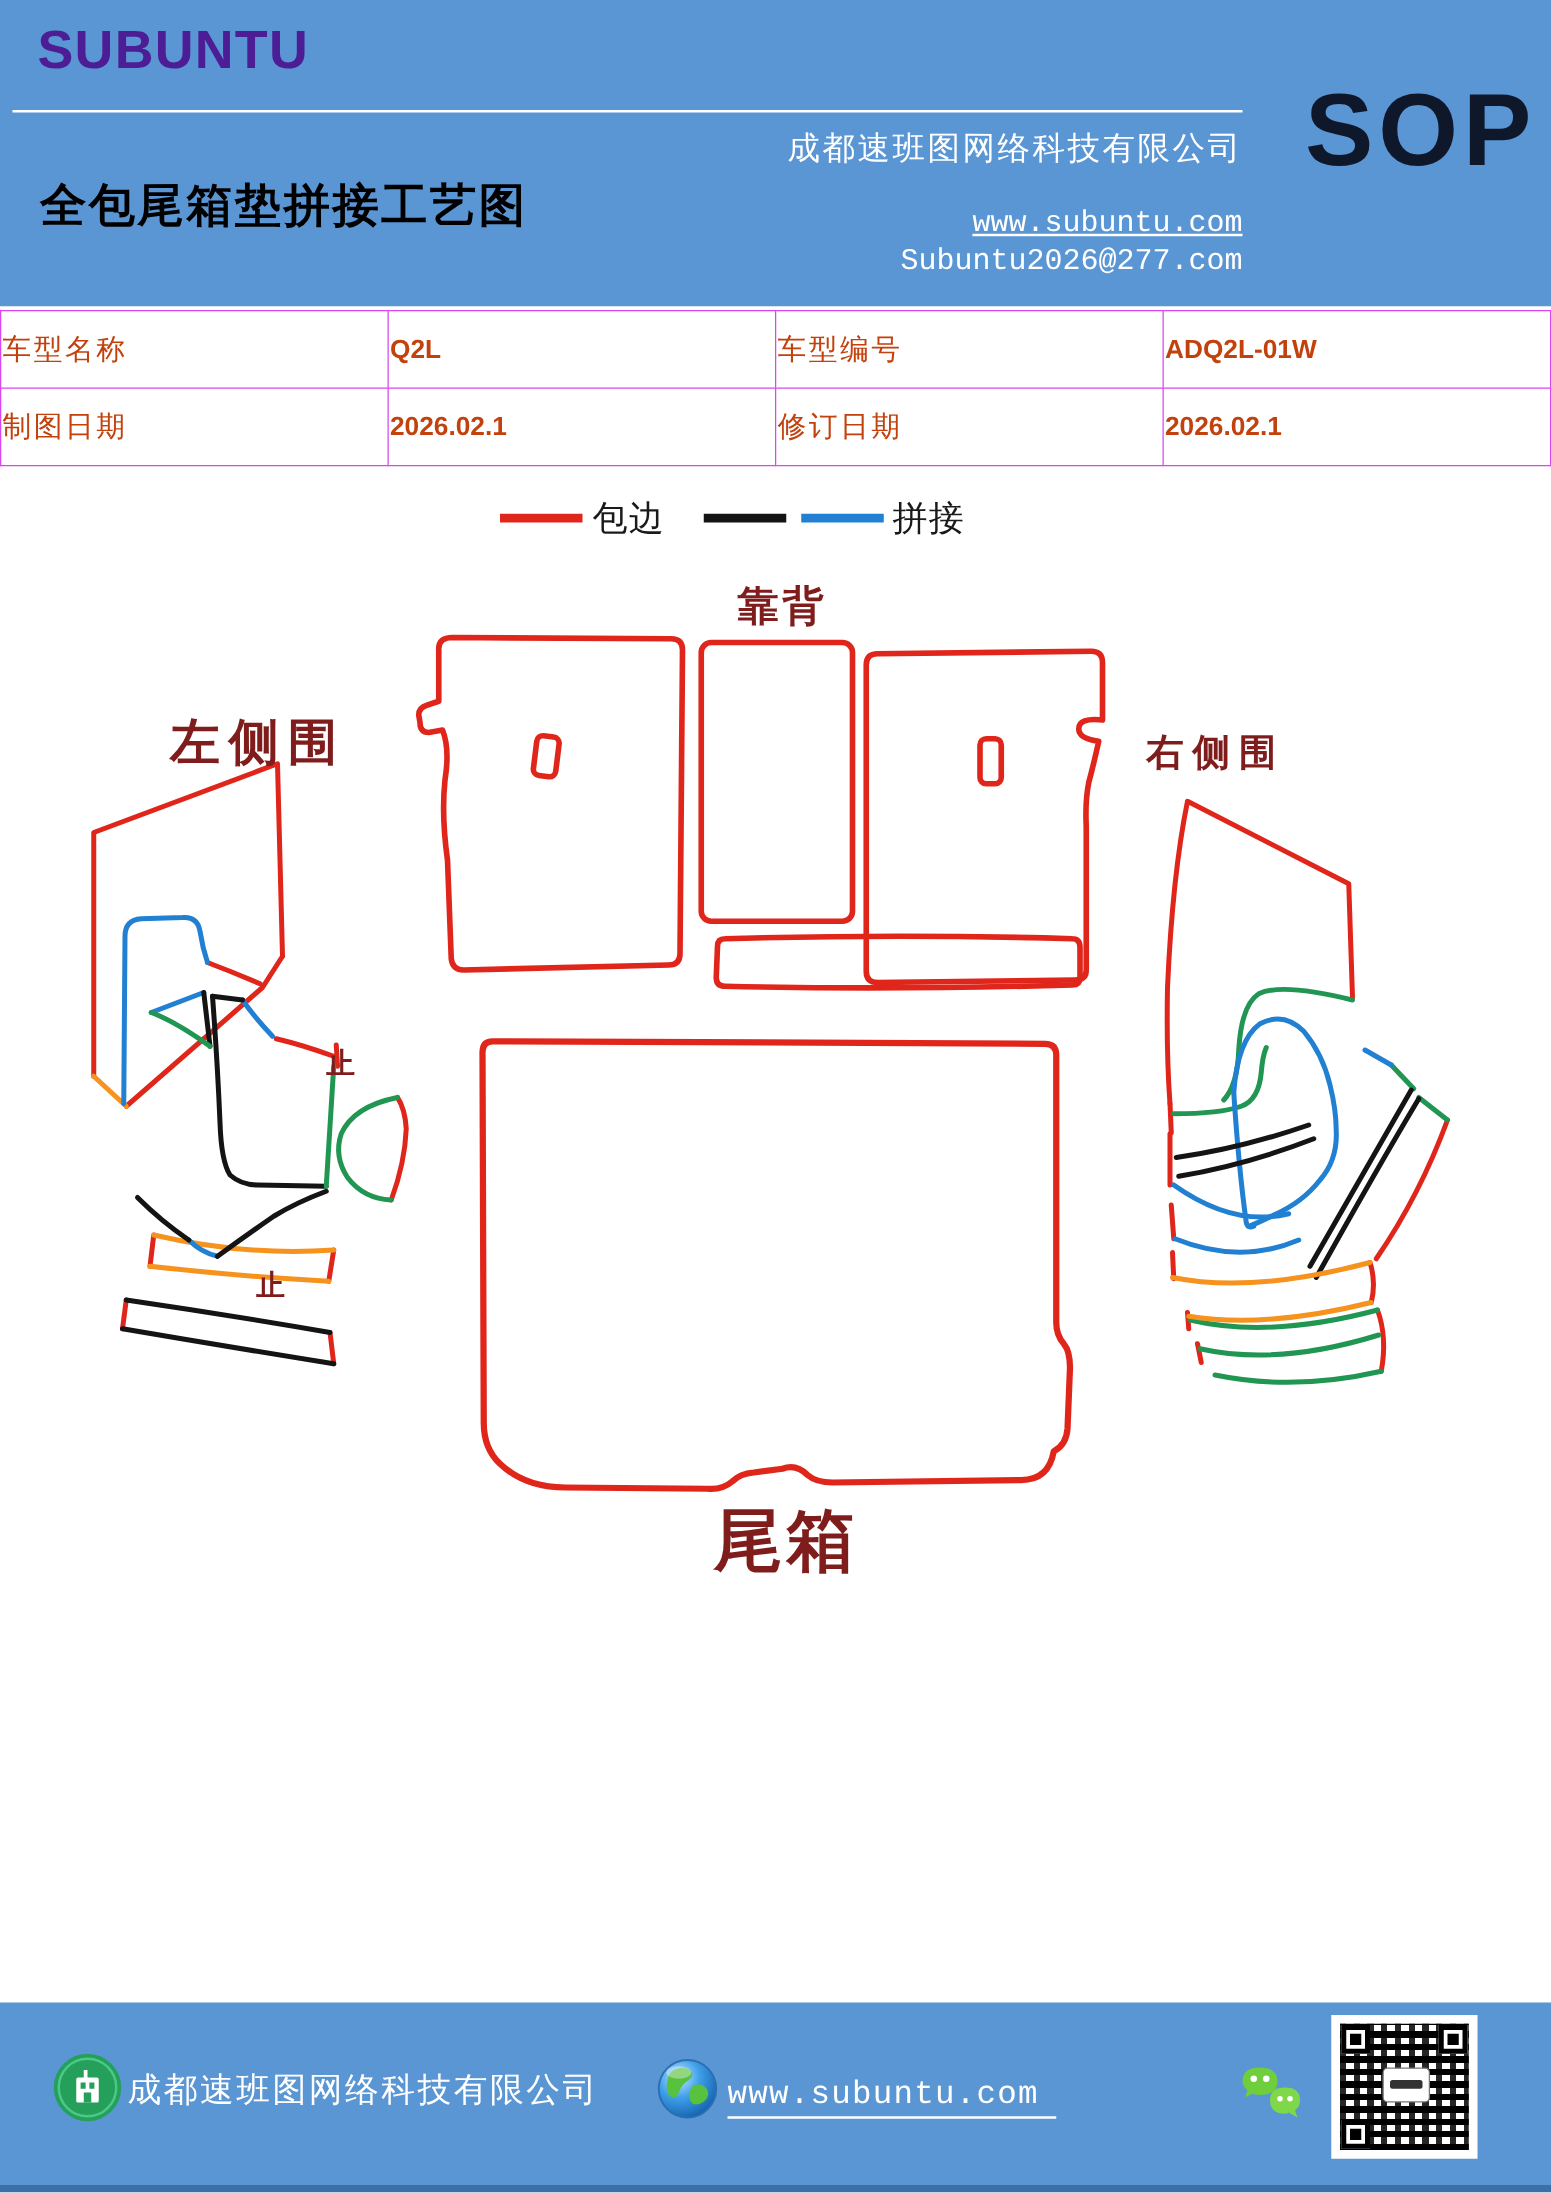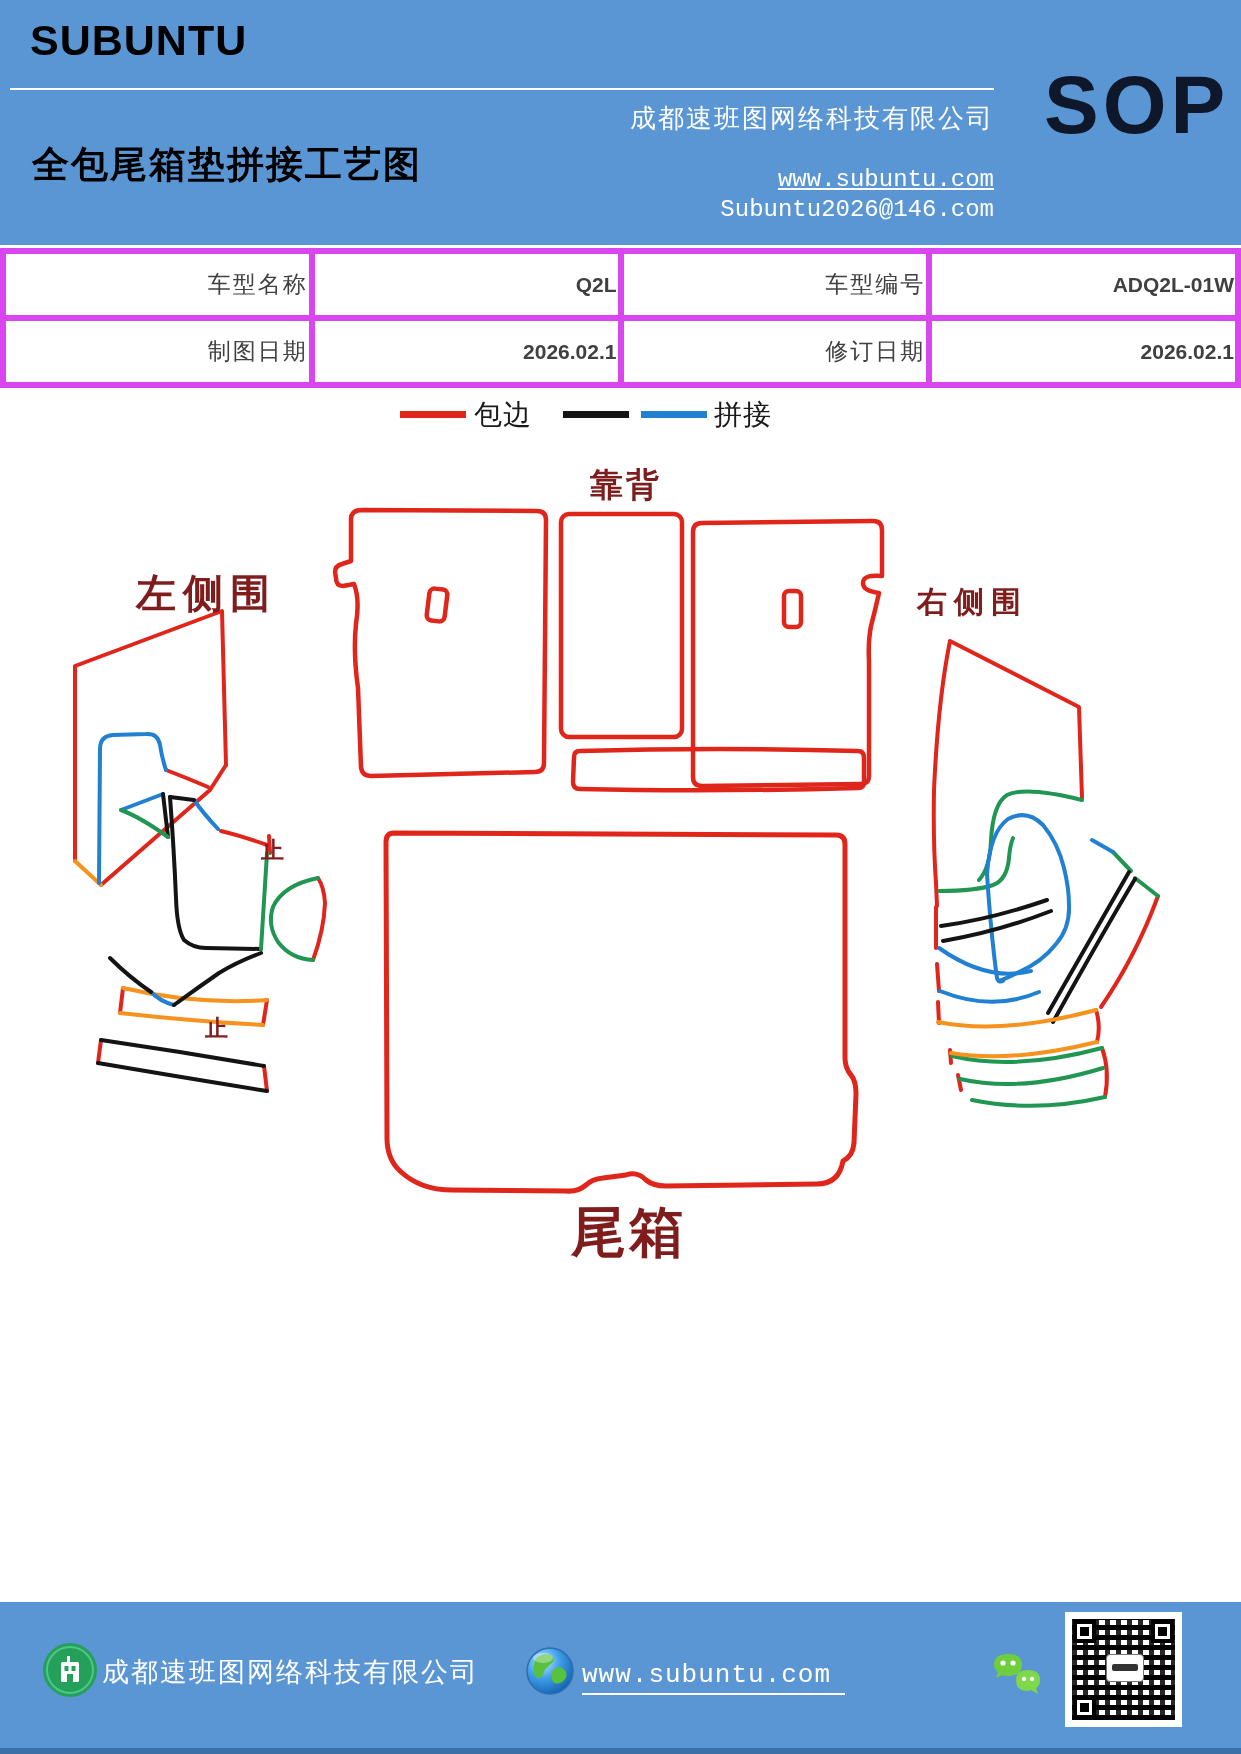--- a/index.html
+++ b/index.html
@@ -2,38 +2,38 @@
 <html><head>
 <meta charset="utf-8">
 <style>
   html,body{margin:0;padding:0;background:#e9e9e9;}
   .page{position:relative;width:1241px;height:1754px;margin:0 auto;background:#ffffff;
         font-family:"Liberation Sans","DejaVu Sans",sans-serif;overflow:hidden;}
   .serif{font-family:"Liberation Serif","DejaVu Serif",serif;}
 
   
   .header{position:absolute;left:0;top:0;width:1241px;height:245px;background:#5b96d4;}
-  .logo{position:absolute;left:30px;top:16px;font-size:43px;font-weight:800;color:#000000;
+  .logo{position:absolute;left:30px;top:16px;font-size:43px;font-weight:800;color:#4c1d95;
         letter-spacing:1px;}
   .header-rule{position:absolute;left:10px;top:88px;width:984px;height:2px;background:#fff;}
   .doc-title{position:absolute;left:32px;top:140px;font-size:37px;font-weight:600;color:#000000;
         letter-spacing:2px;}
   .hdr-company{position:absolute;right:247px;top:101px;font-size:26px;color:#fff;letter-spacing:2px;}
   .hdr-site{position:absolute;right:247px;top:166px;font-size:24px;color:#fff;
         text-decoration:underline;font-family:"Liberation Mono","DejaVu Sans Mono",monospace;}
   .hdr-mail{position:absolute;right:247px;top:196px;font-size:24px;color:#fff;
         font-family:"Liberation Mono","DejaVu Sans Mono",monospace;}
   .sop{position:absolute;left:1044px;top:58px;font-size:82px;font-weight:700;color:#0f172a;
         letter-spacing:4px;}
 
   
   .info-table{position:absolute;left:0;top:248px;width:1241px;border-collapse:collapse;
         table-layout:fixed;}
-  .info-table td{border:6px solid #d946ef;height:59px;text-align:right;vertical-align:middle;
-        color:#404040;}
+  .info-table td{border:1px solid #d946ef;height:59px;text-align:left;vertical-align:middle;
+        color:#c2410c;}
   .info-table td.lbl{font-family:"Liberation Serif","DejaVu Serif",serif;font-size:23px;letter-spacing:2px;}
   .info-table td.val{font-size:21px;font-weight:600;}
 
   
   .legend-swatch{position:absolute;height:7px;top:411px;}
   .legend-label{position:absolute;top:396px;font-size:28px;color:#1a1a1a;letter-spacing:1px;}
 
   
   .diagram-svg{position:absolute;left:0;top:0;width:1241px;height:1754px;}
   .dlabel{position:absolute;color:#7f1d1d;font-weight:600;}
@@ -63,21 +63,21 @@
 <body>
 
 <div class="page">
 
   <div class="header">
     <div class="logo">SUBUNTU</div>
     <div class="header-rule"></div>
     <div class="doc-title serif">全包尾箱垫拼接工艺图</div>
     <div class="hdr-company serif">成都速班图网络科技有限公司</div>
     <div class="hdr-site">www.subuntu.com</div>
-    <div class="hdr-mail">Subuntu2026@146.com</div>
+    <div class="hdr-mail">Subuntu2026@277.com</div>
     <div class="sop">SOP</div>
   </div>
 
   <table class="info-table">
     <tbody>
         <tr>
       <td class="lbl">车型名称</td>
       <td class="val">Q2L</td>
       <td class="lbl">车型编号</td>
       <td class="val">ADQ2L-01W</td>

